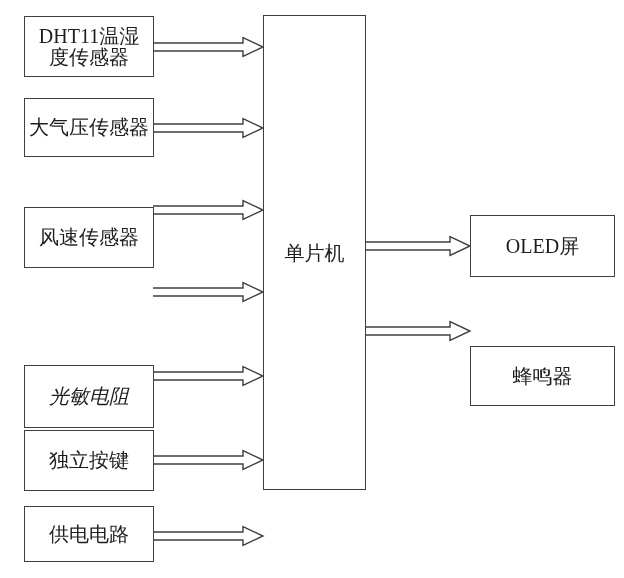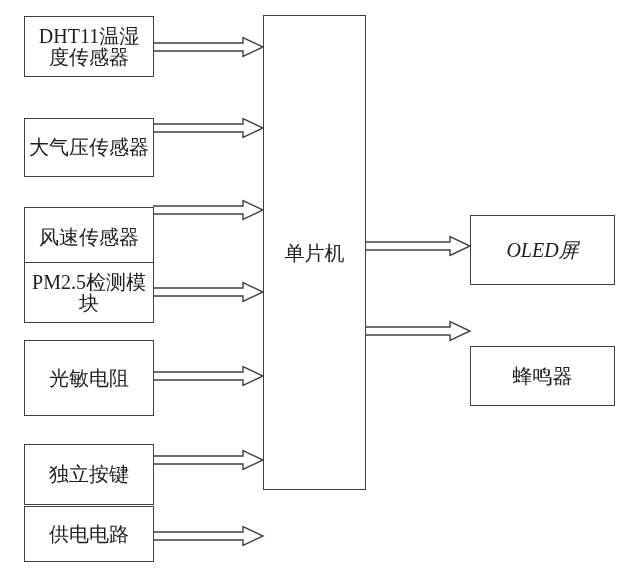--- a/index.html
+++ b/index.html
@@ -36,31 +36,31 @@
     text-align:center;
     font-size:20px;
     line-height:21px;
     color:var(--text);
     padding:0 4px;
   }
   .box span{display:block;width:100%;}
   
   .lb{left:24px;width:130px;}
   .b1{top:16px;height:61px;}
-  .b2{top:98px;height:59px;margin-top:20px;}
+  .b2{top:98px;height:59px;}
   .b3{top:180px;height:61px;margin-top:27px;}
   .b4{top:262px;height:61px;}
-  .b5{top:340px;height:76px;}
-  .b6{top:444px;height:61px;}
+  .b5{top:365px;height:63px;font-style:italic;}
+  .b6{top:430px;height:61px;}
   .b7{top:506px;height:56px;}
   
   .center{left:263px;top:15px;width:103px;height:475px;line-height:24px;}
   
   .rb{left:470px;width:145px;}
-  .r1{top:215px;height:70px;font-style:italic;}
+  .r1{top:215px;height:62px;}
   .r2{top:301px;height:60px;margin-top:45px;}
 </style>
 </head>
 <body>
 
 <div class="canvas">
 
   <svg class="arrow-layer" viewBox="0 0 624 578" xmlns="http://www.w3.org/2000/svg">
       <path d="M 153 43 L 243 43 L 243 37.5 L 263 47 L 243 56.5 L 243 51 L 153 51"></path>
       <path d="M 153 124 L 243 124 L 243 118.5 L 263 128 L 243 137.5 L 243 132 L 153 132"></path>
@@ -75,23 +75,20 @@
 
   <div class="box lb b1">
     <span>DHT11温湿度传感器</span>
   </div>
   <div class="box lb b2">
     <span>大气压传感器</span>
   </div>
   <div class="box lb b3">
     <span>风速传感器</span>
   </div>
-  <div class="box lb b4">
-    <span>PM2.5检测模块</span>
-  </div>
   <div class="box lb b5">
     <span>光敏电阻</span>
   </div>
   <div class="box lb b6">
     <span>独立按键</span>
   </div>
   <div class="box lb b7">
     <span>供电电路</span>
   </div>
 

